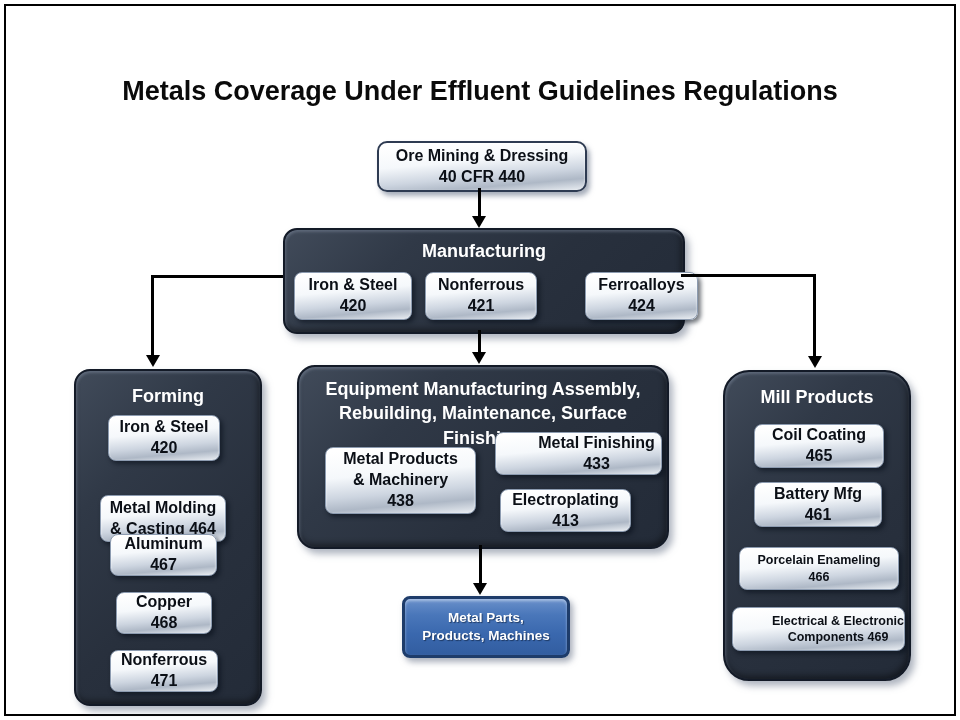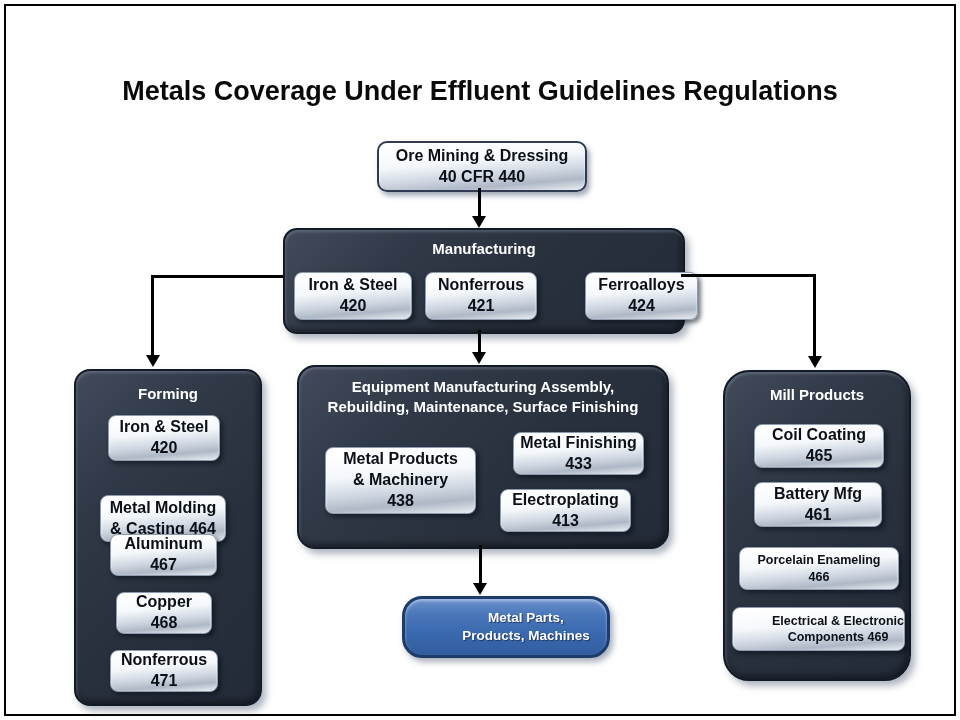--- a/index.html
+++ b/index.html
@@ -7,35 +7,35 @@
          font-family:"Liberation Sans", sans-serif;overflow:hidden;}
   .frame{position:absolute;left:4px;top:4px;right:4px;bottom:4px;
          border:2px solid #000;pointer-events:none;}
   .title{position:absolute;left:0;top:76px;width:100%;text-align:center;
          font-size:27px;font-weight:bold;color:#0a0a0a;letter-spacing:0px;}
   
   .dark{position:absolute;background:linear-gradient(135deg,#414b5a 0%,#303947 28%,#28303d 60%,#232b38 100%);
         border:2px solid #131a27;border-radius:16px;
         box-shadow:4px 5px 7px rgba(110,120,140,0.55), inset 1px 2px 3px rgba(190,205,230,0.28), inset -2px -3px 6px rgba(0,0,0,0.45);}
   .dark .dtitle{position:absolute;left:0;width:100%;text-align:center;color:#ffffff;
-        font-weight:bold;font-size:15px;line-height:1.35;}
+        font-weight:bold;font-size:18px;line-height:1.35;}
   
   .metal{position:absolute;display:flex;align-items:center;justify-content:center;
         text-align:center;font-weight:bold;font-size:16px;line-height:1.3;color:#0b0f16;
         background:linear-gradient(175deg,#ffffff 6%,#f5f8fb 40%,#cdd5e0 66%,#aeb8c6 82%,#e9edf2 100%);
         border:1px solid #8c9bb0;border-radius:8px;
         box-shadow:2.5px 3px 4px rgba(8,14,26,0.55), inset 0 1px 2px #ffffff;}
   .metal.onwhite{box-shadow:3px 4px 5px rgba(120,130,150,0.65), inset 0 1px 2px #ffffff;
         border:2px solid #2e3b52;border-radius:10px;}
   .blue{position:absolute;display:flex;align-items:center;justify-content:center;
         text-align:center;font-weight:bold;font-size:13.5px;line-height:1.35;color:#ffffff;
         text-shadow:1px 1px 1px rgba(10,25,50,0.6);
         background:linear-gradient(180deg,#6a90ca 0%,#4a77ba 28%,#3a68ae 62%,#325da0 100%);
-        border:3px solid #1e3c6a;border-radius:20px;
-        box-shadow:3px 4px 6px rgba(110,120,140,0.6), inset 0 2px 3px rgba(220,232,250,0.55);padding-left:40px;}
+        border:3px solid #1e3c6a;border-radius:8px;
+        box-shadow:3px 4px 6px rgba(110,120,140,0.6), inset 0 2px 3px rgba(220,232,250,0.55);}
   
   .hline,.vline{position:absolute;background:#000;}
   .hline{height:3px;} .vline{width:3px;}
   .ahead{position:absolute;width:0;height:0;
          border-left:7px solid transparent;border-right:7px solid transparent;
          border-top:12px solid #000;}
 </style>
 </head>
 <body>
 
@@ -94,21 +94,21 @@
       </div>
   </div>
 
   <div class="dark" style="left:297px;top:365px;width:368px;height:180px;border-radius:18px;">
     <div class="dtitle" style="top:10px;">
         <div>Equipment Manufacturing Assembly,<br>Rebuilding, Maintenance, Surface Finishing</div>
       </div>
     <div class="metal" style="left:26px;top:80px;width:149px;height:65px;">
         <div>Metal Products<br>&amp; Machinery<br>438</div>
       </div>
-    <div class="metal" style="left:214px;top:65px;width:129px;height:41px;">
+    <div class="metal" style="left:196px;top:65px;width:129px;height:41px;padding-left:36px;">
         <div>Metal Finishing<br>433</div>
       </div>
     <div class="metal" style="left:201px;top:122px;width:129px;height:41px;">
         <div>Electroplating<br>413</div>
       </div>
   </div>
 
   <div class="dark" style="left:723px;top:370px;width:184px;height:307px;border-radius:26px;text-decoration:underline;">
     <div class="dtitle" style="top:13px;">Mill Products</div>
     <div class="metal" style="left:29px;top:52px;width:128px;height:42px;">

